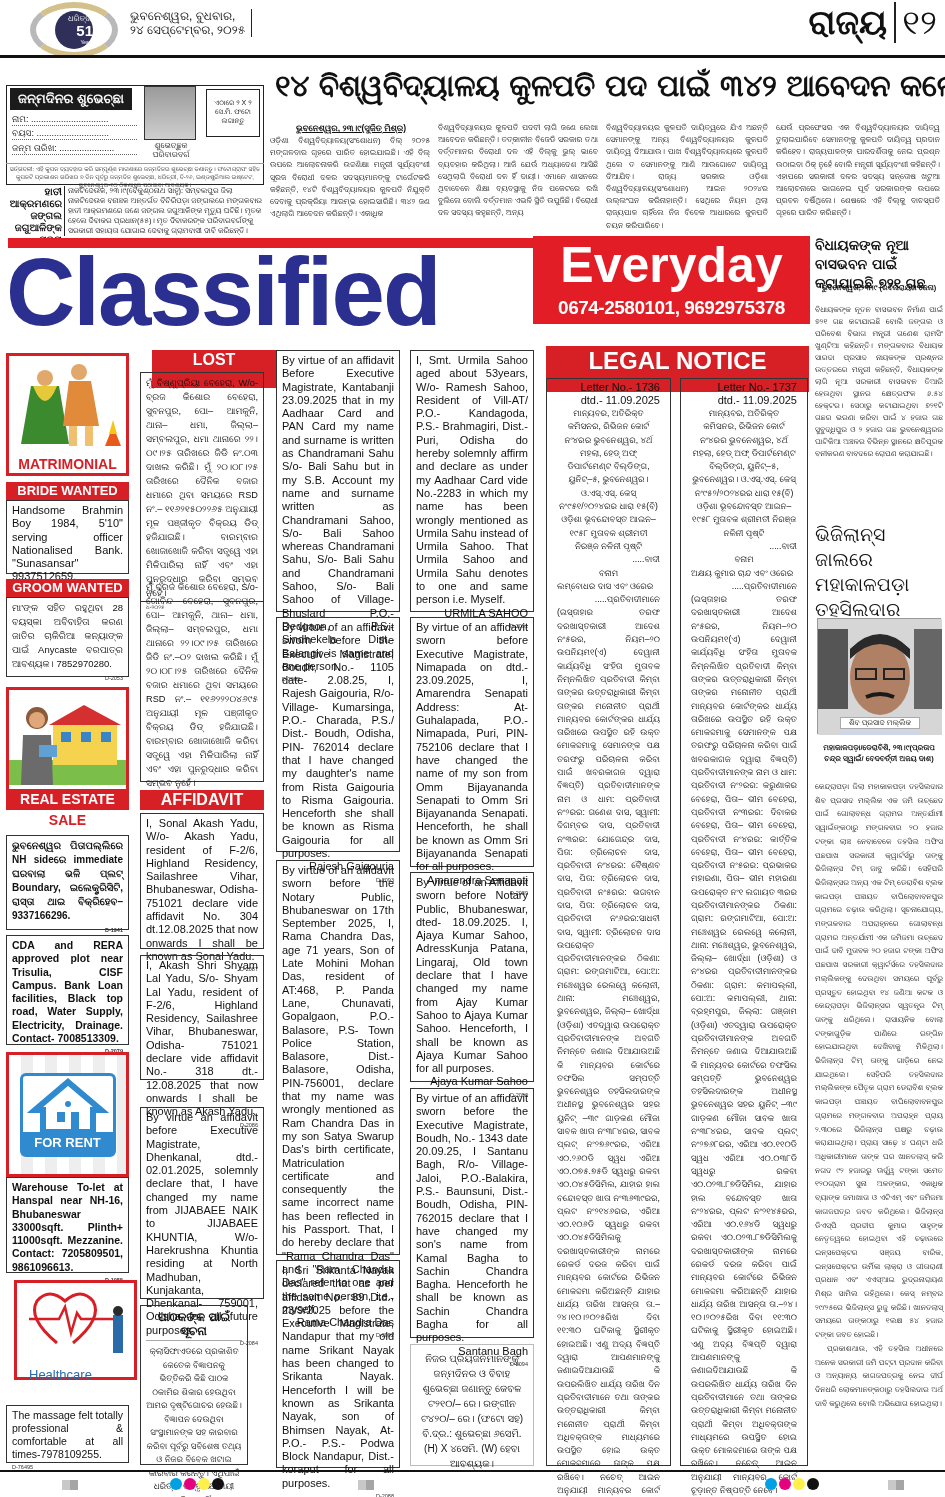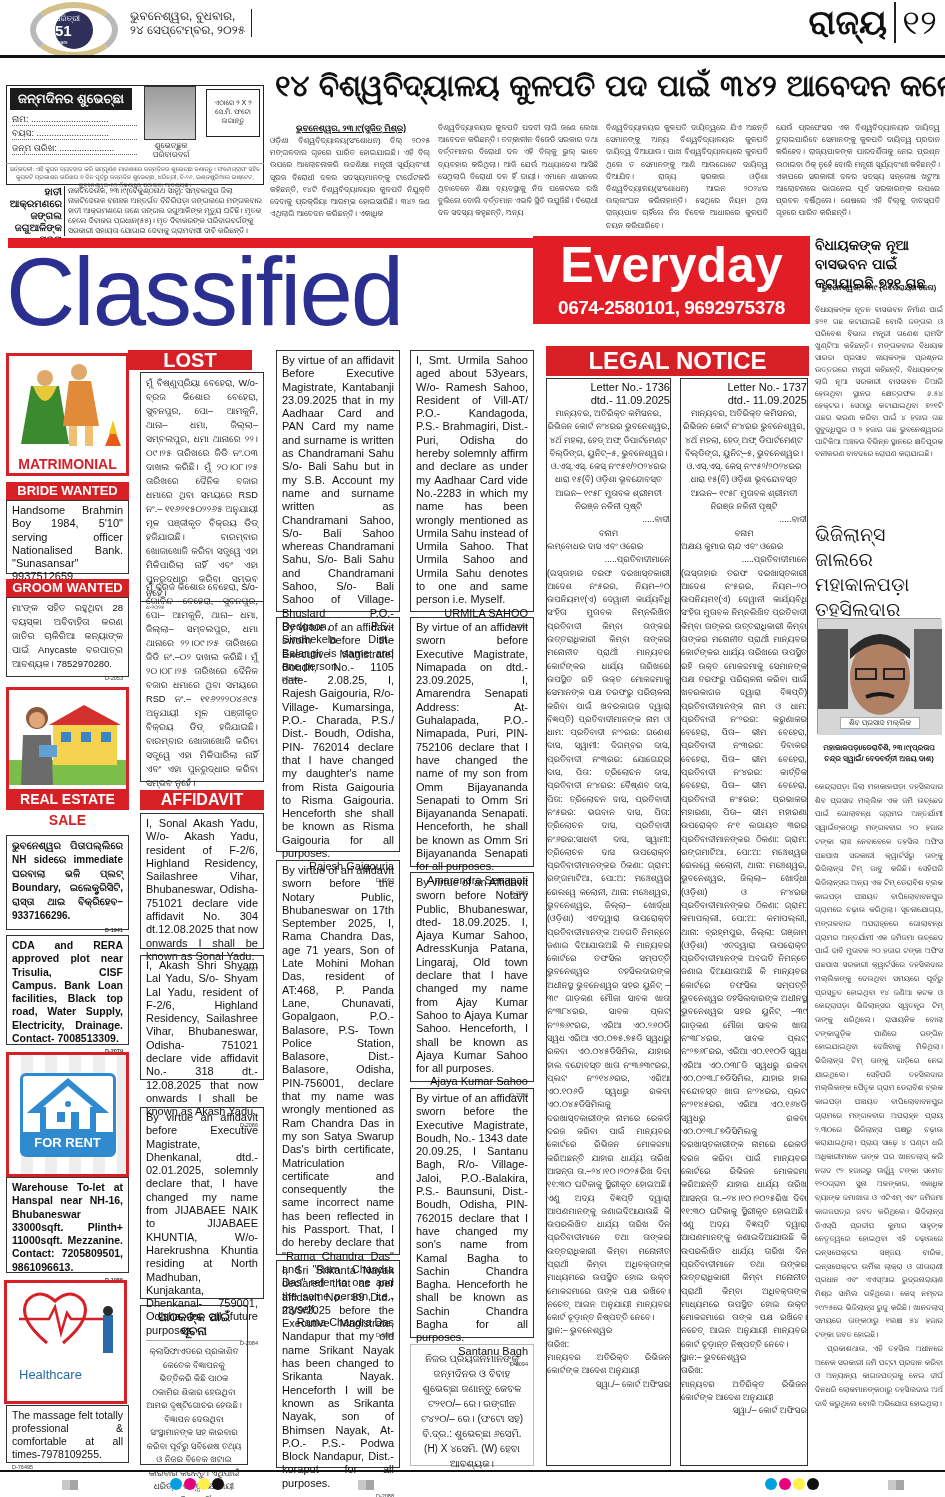--- a/index.html
+++ b/index.html
@@ -1,20 +1,20 @@
 <!DOCTYPE html>
 <html><head>
 <meta charset="utf-8">
 <style>
 *{box-sizing:border-box;margin:0;padding:0}
 body{width:945px;height:1497px;background:#fff;font-family:"Liberation Sans",sans-serif;color:#111;position:relative;overflow:hidden}
 .abs{position:absolute}
 
 .logo{left:30px;top:2px;width:88px;height:56px;border-radius:50%;border:6px solid #b9b9b9;border-top-color:#d4c08a;border-bottom-color:#d4c08a;display:flex;align-items:center;justify-content:center}
-.logo .disc{width:38px;height:38px;border-radius:50%;background:#2f2f5a;color:#fff;display:flex;flex-direction:column;align-items:flex-start;justify-content:center;font-size:8px;line-height:9px}
+.logo .disc{width:38px;height:38px;border-radius:50%;background:#2f2f5a;color:#fff;display:flex;flex-direction:column;align-items:flex-end;justify-content:center;font-size:8px;line-height:9px}
 .logo .disc b{font-size:15px;line-height:15px}
 .dateline{left:130px;top:9px;font-size:12px;line-height:14px;border-right:1.5px solid #222;padding-right:6px}
 .page-label{right:58px;top:2px;font-size:34px;font-weight:bold;font-family:"DejaVu Sans",sans-serif}
 .page-num{right:8px;top:2px;font-size:34px;font-family:"DejaVu Sans",sans-serif;border-left:2px solid #222;padding-left:6px}
 .top-rule{left:0;right:0;top:55px;height:3px;background:#111}
 
 .bday{left:6px;top:85px;width:258px;height:100px;border:1px solid #222}
 .bday-title{left:10px;top:88px;width:122px;height:22px;background:#1b1b1b;color:#fff;font-size:13px;font-weight:bold;display:flex;align-items:center;justify-content:center}
 .bday-field{left:12px;font-size:9px;width:125px;border-bottom:1px dotted #666}
 .bday-photo{left:144px;top:86px;width:52px;height:54px;background:linear-gradient(#9a9a9a,#cfcfcf);border:1px solid #333}
@@ -22,21 +22,21 @@
 .bday-box{left:206px;top:89px;width:54px;height:48px;border:1px solid #222;font-size:7px;text-align:center;padding-top:8px;line-height:9px}
 .bday-note{left:6px;top:163px;width:258px;font-size:6px;line-height:8px;text-align:center;color:#333;border-top:1px solid #999;padding-top:1px}
 .elephant-head{left:4px;top:186px;width:58px;font-size:10px;font-weight:bold;line-height:12px;text-align:right}
 .elephant-body{left:64px;top:186px;width:204px;font-size:7.5px;line-height:10px;border-left:1px solid #222;padding-left:3px}
 
 .headline{left:275px;top:68px;width:665px;font-size:30px;font-family:"DejaVu Sans",sans-serif;font-weight:bold;letter-spacing:-0.5px;white-space:nowrap}
 .byline{left:296px;top:123px;font-size:8.5px;font-weight:bold;text-decoration:underline}
 .story-col{font-size:7.8px;line-height:12.2px;text-align:justify;color:#222}
 
 .red-strip{left:8px;top:238px;width:530px;height:10px;background:#e31d25}
-.classified{left:6px;top:244px;font-size:96px;font-weight:normal;color:#2b2f8f;letter-spacing:-2px;line-height:96px}
+.classified{left:6px;top:244px;font-size:96px;font-weight:bold;color:#2b2f8f;letter-spacing:-2px;line-height:96px}
 .everyday{left:533px;top:236px;width:277px;height:88px;background:#e31d25;color:#fff;text-align:center}
 .everyday .ev{font-size:50px;font-weight:bold;line-height:58px;margin-top:0}
 .everyday .ph{font-size:19px;font-weight:bold;line-height:28px;letter-spacing:-0.5px}
 
 .side-head{left:815px;top:236px;width:128px;font-size:14px;line-height:19px;font-weight:bold;font-family:"DejaVu Sans",sans-serif}
 .side-byline{left:815px;top:283px;width:128px;text-align:center;font-size:7.5px;line-height:10px;font-weight:bold}
 .side-text{left:815px;top:304px;width:128px;font-size:7.6px;line-height:12px;text-align:justify;color:#222}
 .side-head2{left:815px;top:522px;width:128px;font-size:19px;line-height:25px;font-family:"DejaVu Sans",sans-serif}
 .side-photo{left:817px;top:618px;width:124px;height:116px;background:linear-gradient(160deg,#dcdcdc 0%,#7b7b7b 45%,#caa48a 60%,#bfc6cf 100%);border:1px solid #999}
 .side-photo-cap{left:840px;top:717px;width:80px;font-size:7.5px;background:#fff;text-align:center;border:1px solid #aaa}
@@ -44,21 +44,21 @@
 .side-text2{left:815px;top:780px;width:128px;font-size:7.6px;line-height:13.7px;text-align:justify;color:#222}
 
 .box{border:1px solid #333}
 .redhead{background:#d71f26;color:#fff;font-weight:bold;text-align:center}
 .ad{font-size:11px;line-height:13.3px;text-align:justify;padding:3px 5px}
 .ad.bold{font-weight:bold}
 .code{font-size:5.5px;color:#333;text-align:right}
 .sign{text-align:right}
 .img-box{border:3px solid #d71f26;background:#fff}
 .od{font-size:9.2px;line-height:14px;text-align:justify;padding:3px 5px}
-.legal-text{font-size:8.6px;line-height:13.3px;padding:2px 0;text-align:justify}
+.legal-text{font-size:8.6px;line-height:13.3px;padding:2px 10px;text-align:justify}
 .center{text-align:center}
 .foot-rule{left:0;right:0;top:1470px;height:2px;background:#111}
 .reg{top:1480px;width:16px;height:10px;background:linear-gradient(90deg,#c8c8c8 50%,#a5a5a5 50%)}
 .cmyk{top:1478px;display:flex;gap:2px}
 .cmyk span{width:12px;height:12px;border-radius:50%;display:inline-block}
 </style>
 </head>
 <body>
 
 <div class="abs logo">
@@ -193,35 +193,35 @@
       <circle cx="45" cy="28" r="3" fill="#2f8ad0"></circle>
     </svg>
     <div style="position:absolute;left:0;right:0;bottom:0;height:22px;background:#2f8ad0;color:#fff;font-weight:bold;font-size:13px;text-align:center;line-height:22px">FOR RENT</div>
   </div>
 </div>
 <div class="abs box ad bold" style="left:6px;top:1177px;width:123px;height:96px;font-size:10.5px">
   <span>Warehouse To-let at Hanspal near NH-16, Bhubaneswar 33000sqft. Plinth+ 11000sqft. Mezzanine. Contact: 7205809501, 9861096613.</span>
   <div class="code">D-1985</div>
 </div>
 
-<div class="abs img-box" style="left:4px;top:1280px;width:123px;height:124px">
+<div class="abs img-box" style="left:14px;top:1280px;width:123px;height:100px">
   <svg width="117" height="80" viewBox="0 0 117 80">
     <path d="M40 60 Q10 35 20 18 Q32 4 48 18 Q64 4 76 18 Q86 35 56 60" fill="none" stroke="#d71f26" stroke-width="3"></path>
     <path d="M12 36 L42 36 L48 24 L54 50 L60 30 L64 36 L100 36" fill="none" stroke="#d71f26" stroke-width="2.5"></path>
     <rect x="96" y="32" width="10" height="38" fill="#2a6aa8"></rect>
     <circle cx="101" cy="28" r="5" fill="#2a2a2a"></circle>
   </svg>
   <div style="color:#2a6aa8;font-size:13px;padding-left:12px">Healthcare</div>
 </div>
 <div class="abs box ad" style="left:6px;top:1405px;width:123px;height:58px;font-size:10.5px;line-height:13px">
   <span>The massage felt totally professional &amp; comfortable at all times-7978109255.</span>
   <div class="code" style="text-align:left">D-76495</div>
 </div>
 
-<div class="abs redhead" style="left:128px;top:350px;width:124px;height:20px;font-size:20px;line-height:20px">LOST</div>
+<div class="abs redhead" style="left:152px;top:350px;width:124px;height:38px;font-size:16px;line-height:20px">LOST</div>
 <div class="abs box od" style="left:140px;top:372px;width:124px;height:230px">
   <span>ମୁଁ ବିଷ୍ଣୁପ୍ରିୟା ବେହେରା, W/o- ବ୍ରଜ କିଶୋର ବେହେରା, ସୁବନପୁର, ପୋ– ଆମକୁନି, ଥାନା– ଧମା, ଜିଲ୍ଲା– ସମ୍ବଲପୁର, ଧମା ଥାନାରେ ୨୨।୦୯।୨୫ ତାରିଖରେ ଜିଡି ନଂ.୦୩ ଦାଖଲ କରିଛି। ମୁଁ ୨୦।୦୮।୨୫ ତାରିଖରେ ଦୈନିକ ବଜାର ଧମାରେ ଥିବା ସମୟରେ RSD ନଂ.– ୧୧୬୨୧୫୦୨୨୬୫ ଅନୁଯାୟୀ ମୂଳ ପଞ୍ଜୀକୃତ ବିକ୍ରୟ ଡିଡ୍ ହଜିଯାଇଛି। ବାରମ୍ବାର ଖୋଜାଖୋଜି କରିବା ସତ୍ତ୍ୱେ ଏହା ମିଳିପାରିଲା ନାହିଁ ଏବଂ ଏହା ପୁନରୁଦ୍ଧାର କରିବା ସମ୍ଭବ ନୁହେଁ।</span>
   <div class="code" style="text-align:left">ଧ-୨୦୨୫</div>
 </div>
 <div class="abs box od" style="left:140px;top:577px;width:124px;height:205px;border-top:none">
   <span>ମୁଁ ବ୍ରଜ କିଶୋର ବେହେରା, S/o- ଗୋବିନ୍ଦ ବେହେରା, ସୁବନପୁର, ପୋ– ଆମକୁନି, ଥାନା– ଧମା, ଜିଲ୍ଲା– ସମ୍ବଲପୁର, ଧମା ଥାନାରେ ୨୨।୦୯।୨୫ ତାରିଖରେ ଜିଡି ନଂ.–୦୨ ଦାଖଲ କରିଛି। ମୁଁ ୨୦।୦୮।୨୫ ତାରିଖରେ ଦୈନିକ ବଜାର ଧମାରେ ଥିବା ସମୟରେ RSD ନଂ.– ୧୧୬୨୨୨୦୪୬୯୫ ଅନୁଯାୟୀ ମୂଳ ପଞ୍ଜୀକୃତ ବିକ୍ରୟ ଡିଡ୍ ହଜିଯାଇଛି। ବାରମ୍ବାର ଖୋଜାଖୋଜି କରିବା ସତ୍ତ୍ୱେ ଏହା ମିଳିପାରିଲା ନାହିଁ ଏବଂ ଏହା ପୁନରୁଦ୍ଧାର କରିବା ସମ୍ଭବ ନୁହେଁ।</span>
   <div class="code" style="text-align:left">ଧ-୨୦୨୫</div>
 </div>
 
 <div class="abs redhead" style="left:140px;top:790px;width:124px;height:20px;font-size:16px;line-height:20px">AFFIDAVIT</div>
@@ -276,21 +276,21 @@
   <div class="sign">Ajaya Kumar Sahoo</div>
   <div class="code">D-2090</div>
 </div>
 <div class="abs box ad" style="left:410px;top:1088px;width:124px;height:250px">
   <span>By virtue of an affidavit sworn before the Executive Magistrate, Boudh, No.- 1343 date 20.09.25, I Santanu Bagh, R/o- Village- Jaloi, P.O.-Balakira, P.S.- Baunsuni, Dist.- Boudh, Odisha, PIN- 762015 declare that I have changed my son's name from Kamal Bagha to Sachin Chandra Bagha. Henceforth he shall be known as Sachin Chandra Bagha for all purposes.</span>
   <div class="sign">Santanu Bagh</div>
   <div class="code">D-2094</div>
 </div>
 <div class="abs box center" style="left:410px;top:1344px;width:124px;height:122px;border-color:#bbb;padding:6px 4px;font-size:10px;line-height:15px">ନିଜର ପ୍ରିୟଜନମାନଙ୍କୁ ଜନ୍ମଦିନର ଓ ବିବାହ ଶୁଭେଚ୍ଛା ଜଣାନ୍ତୁ କେବଳ ଟ୨୧୦/– ରେ। ରଙ୍ଗୀନ ଟ୪୨୦/– ରେ। (ଫଟୋ ସହ) ବି.ଦ୍ର.: ଶୁଭେଚ୍ଛା ୬ସେମି. (H) X ୪ସେମି. (W) ହେବା ଆବଶ୍ୟକ।</div>
 
-<div class="abs redhead" style="left:546px;top:346px;width:263px;height:30px;font-size:24px;line-height:30px">LEGAL NOTICE</div>
+<div class="abs redhead" style="left:546px;top:346px;width:263px;height:46px;font-size:24px;line-height:30px">LEGAL NOTICE</div>
 
 <div class="abs box legal-text" style="left:546px;top:378px;width:125px;height:1088px">
   <div style="text-align:right;font-size:11px;line-height:13px">Letter No.- 1736</div>
   <div style="text-align:right;font-size:11px;line-height:13px">dtd.- 11.09.2025</div>
   <div class="center">ମାନ୍ୟବର, ଅତିରିକ୍ତ କମିସନର, ରିଭିଜନ କୋର୍ଟ ନଂ୪ରର ଭୁବନେଶ୍ୱର, ୪ର୍ଥ ମହଲା, ହେଡ୍ ଅଫ୍ ଡିପାର୍ଟମେଣ୍ଟ ବିଲ୍ଡିଙ୍ଗ, ୟୁନିଟ୍–୫, ଭୁବନେଶ୍ୱର। ଓ.ଏସ୍.ଏସ୍. କେସ୍ ନଂ୯୫୧/୨୦୨୪ରର ଧାରା ୧୫(ବି) ଓଡ଼ିଶା ଭୂବନ୍ଦୋବସ୍ତ ଆଇନ– ୧୯୫୮ ମୁତାବକ ଶ୍ରୀମତୀ ନିରଞ୍ଜ ନଳିନୀ ପୃଷ୍ଟି</div>
   <div style="text-align:right">.....ବାଦୀ</div>
   <div class="center">ବନାମ</div>
   <div>ଲମ୍ବୋଧର ଦାସ ଏବଂ ଓରେର</div>
   <div style="text-align:right">.....ପ୍ରତିବାଦୀମାନେ</div>
   <div>(ଇସ୍ତାହାର ତରଫ ଦରଖାସ୍ତକାରୀ ଆଦେଶ ନଂ୫ରର, ନିୟମ–୨୦ ଉପନିୟମ୧(ଏ) ଦେୱାନୀ କାର୍ଯ୍ୟବିଧି ସଂହିତା ମୁତାବକ ନିମ୍ନଲିଖିତ ପ୍ରତିବାଦୀ କିମ୍ବା ତାଙ୍କର ଉତ୍ତରାଧିକାରୀ କିମ୍ବା ତାଙ୍କର ମନୋନୀତ ପ୍ରାର୍ଥୀ ମାନ୍ୟବର କୋର୍ଟଙ୍କର ଧାର୍ଯ୍ୟ ତାରିଖରେ ଉପସ୍ଥିତ ରହି ଉକ୍ତ ମୋକଦ୍ଦମାକୁ ସେମାନଙ୍କ ପକ୍ଷ ତରଫରୁ ପରିଚାଳନା କରିବା ପାଇଁ ଖବରକାଗଜ ଦ୍ୱାରା ବିଜ୍ଞପ୍ତି) ପ୍ରତିବାଦୀମାନଙ୍କ ନାମ ଓ ଧାମ: ପ୍ରତିବାଦୀ ନଂ୨ରର: ଗଣେଶ ଦାସ, ସ୍ୱାମୀ: ଦିଗମ୍ବର ଦାସ, ପ୍ରତିବାଦୀ ନଂ୩ରର: ଯୋଗେନ୍ଦ୍ର ଦାସ, ପିତା: ତ୍ରିଲୋଚନ ଦାସ, ପ୍ରତିବାଦୀ ନଂ୪ରର: ବୈଷ୍ଣବ ଦାସ, ପିତା: ତ୍ରିଲୋଚନ ଦାସ, ପ୍ରତିବାଦୀ ନଂ୫ରର: ଭଗବାନ ଦାସ, ପିତା: ତ୍ରିଲୋଚନ ଦାସ, ପ୍ରତିବାଦୀ ନଂ୬ରର:ସାଧବୀ ଦାସ, ସ୍ୱାମୀ: ତ୍ରିଲୋଚନ ଦାସ ଉପରୋକ୍ତ ପ୍ରତିବାଦୀମାନଙ୍କର ଠିକଣା: ଗ୍ରାମ: ରଙ୍ଗମାଟିଆ, ପୋ:ଅ: ମଞ୍ଚେଶ୍ୱର ରେଲୱେ କଲୋନୀ, ଥାନା: ମଞ୍ଚେଶ୍ୱର, ଭୁବନେଶ୍ୱର, ଜିଲ୍ଲା– ଖୋର୍ଦ୍ଧା (ଓଡ଼ିଶା) ଏତଦ୍ୱାରା ଉପରୋକ୍ତ ପ୍ରତିବାଦୀମାନଙ୍କ ଅବଗତି ନିମନ୍ତେ ଜଣାଇ ଦିଆଯାଉଅଛି କି ମାନ୍ୟବର କୋର୍ଟରେ ତଫସିଲ ସମ୍ପତ୍ତି ଭୁବନେଶ୍ୱର ତହସିଲଦାରଙ୍କ ଅଧୀନସ୍ଥ ଭୁବନେଶ୍ୱର ସହର ୟୁନିଟ୍ –୩୯ ଗାଡ଼କଣ ମୌଜା ସାବକ ଖାତା ନଂ୩୮୪ରର, ସାବକ ପ୍ଲଟ୍ ନଂ୨୭୬୯ରର, ଏରିଆ ଏ୦.୨୬୦ଡି ସ୍ୱଧ ଏରିଆ ଏ୦.୦୭୫.୭୫ଡି ସ୍ୱଧରୁ ରକବା ଏ୦.୦୪୫ଡିସିମିଲ, ଯାହାର ହାଲ ବନ୍ଦୋବସ୍ତ ଖାତା ନଂ୩୬୩୯ରର, ପ୍ଲଟ ନଂ୨୧୪୬ରର, ଏରିଆ ଏ୦.୧୦୬ଡି ସ୍ୱଧରୁ ରକବା ଏ୦.୦୪୫ଡିସିମିଲକୁ ଦରଖାସ୍ତକାରୀଙ୍କ ନାମରେ ରେକର୍ଡ ଦରଜ କରିବା ପାଇଁ ମାନ୍ୟବର କୋର୍ଟରେ ରିଭିଜନ ମୋକଦ୍ଦମା କରିଅଛନ୍ତି ଯାହାର ଧାର୍ଯ୍ୟ ତାରିଖ ଆସନ୍ତା ତା.–୨୪।୧୦।୨୦୨୫ରିଖ ଦିବା ୧୧:୩୦ ଘଟିକାକୁ ସ୍ଥିରୀକୃତ ହୋଇଅଛି। ଏଣୁ ଅଦ୍ୟ ବିଜ୍ଞପ୍ତି ଦ୍ୱାରା ଆପଣମାନଙ୍କୁ ଜଣାଇଦିଆଯାଉଛି କି ଉପରଲିଖିତ ଧାର୍ଯ୍ୟ ତାରିଖ ଦିନ ପ୍ରତିବାଦୀମାନେ ତଥା ତାଙ୍କର ଉତ୍ତରାଧିକାରୀ କିମ୍ବା ମନୋନୀତ ପ୍ରାର୍ଥୀ କିମ୍ବା ଅଧିବକ୍ତାଙ୍କ ମାଧ୍ୟମରେ ଉପସ୍ଥିତ ହୋଇ ଉକ୍ତ ମୋକଦ୍ଦମାରେ ତାଙ୍କ ପକ୍ଷ ରଖିବେ। ନଚେତ୍ ଆଇନ ଅନୁଯାୟୀ ମାନ୍ୟବର କୋର୍ଟ ଚୂଡ଼ାନ୍ତ ନିଷ୍ପତ୍ତି ନେବେ।</div>

